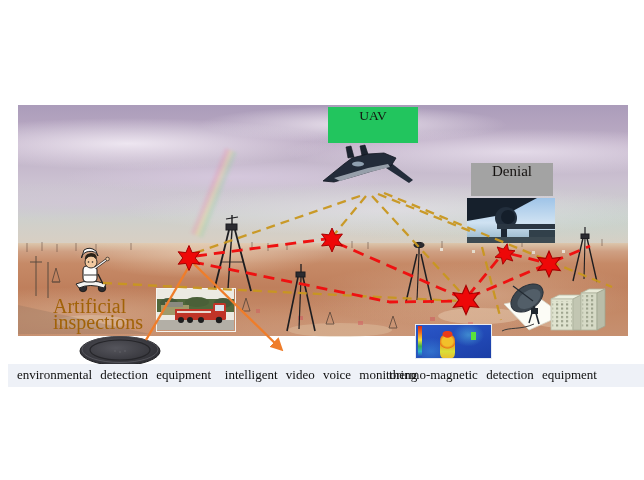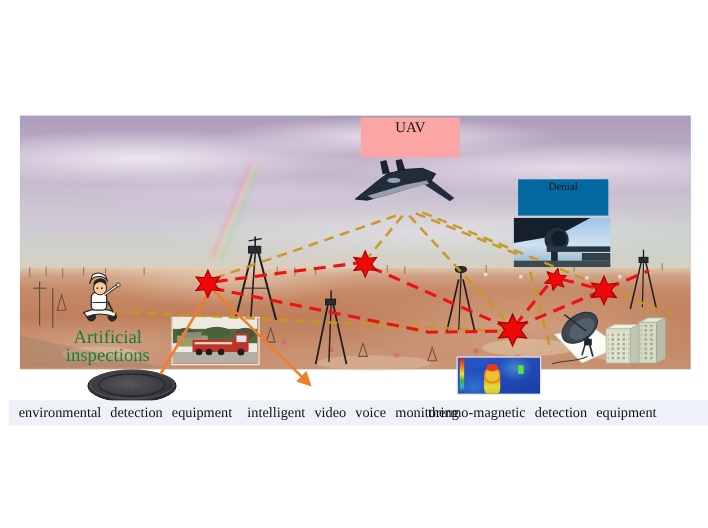--- a/index.html
+++ b/index.html
@@ -33,26 +33,26 @@
     background:linear-gradient(90deg,rgba(230,120,160,0),rgba(235,140,170,.8) 25%,rgba(240,220,140,.8) 50%,rgba(150,210,160,.8) 75%,rgba(150,210,160,0));}
   .desert{left:0;top:138px;width:610px;height:93px;
     background-image:
       radial-gradient(30% 40% at 30% 10%, rgba(236,216,192,.6), transparent 70%),
       radial-gradient(40% 50% at 75% 55%, rgba(226,196,170,.45), transparent 70%),
       radial-gradient(35% 40% at 12% 75%, rgba(222,188,160,.4), transparent 70%),
       radial-gradient(50% 45% at 55% 95%, rgba(210,160,130,.5), transparent 75%),
       linear-gradient(180deg,#dcc6ac 0%,#cfa083 9%,#c68a67 22%,#bf7f5c 48%,#c48a68 78%,#c69070 100%);}
 
   
-  .uav-label{left:328px;top:107px;width:90px;height:36px;background:#fca5a5;z-index:5;
+  .uav-label{left:328px;top:107px;width:90px;height:36px;background:#22c55e;z-index:5;
     text-align:center;font-size:13.5px;line-height:17px;color:#151210;}
-  .denial-label{left:471px;top:163px;width:82px;height:33px;background:#0369a1;z-index:5;
-    text-align:center;font-size:10px;line-height:16px;color:#151210;}
+  .denial-label{left:471px;top:163px;width:82px;height:33px;background:#a3a3a3;z-index:5;
+    text-align:center;font-size:15px;line-height:16px;color:#151210;}
   .artificial-label{left:98px;top:299px;z-index:5;transform:translateX(-50%);
-    text-align:center;font-size:17px;line-height:15.5px;color:#15803d;white-space:nowrap;}
+    text-align:left;font-size:20px;line-height:15.5px;color:#a16207;white-space:nowrap;}
 
   
   .truck-photo{left:156px;top:288px;width:80px;height:44px;z-index:3;border:1.5px solid #f4f4f0;box-sizing:border-box;}
   .denial-photo{left:467px;top:198px;width:88px;height:45px;z-index:3;}
   .thermal-photo{left:415px;top:324px;width:77px;height:35px;z-index:3;border:1px solid #e8ecf2;box-sizing:border-box;
     background-image:
       radial-gradient(30% 50% at 70% 30%, rgba(90,200,230,.5), transparent 70%),
       radial-gradient(40% 60% at 20% 80%, rgba(60,140,220,.6), transparent 70%),
       linear-gradient(160deg,#2a57c8 0%,#2148b4 60%,#1b3ea6 100%);}
   .thermal-bar{left:2px;top:1px;width:4px;height:31px;

